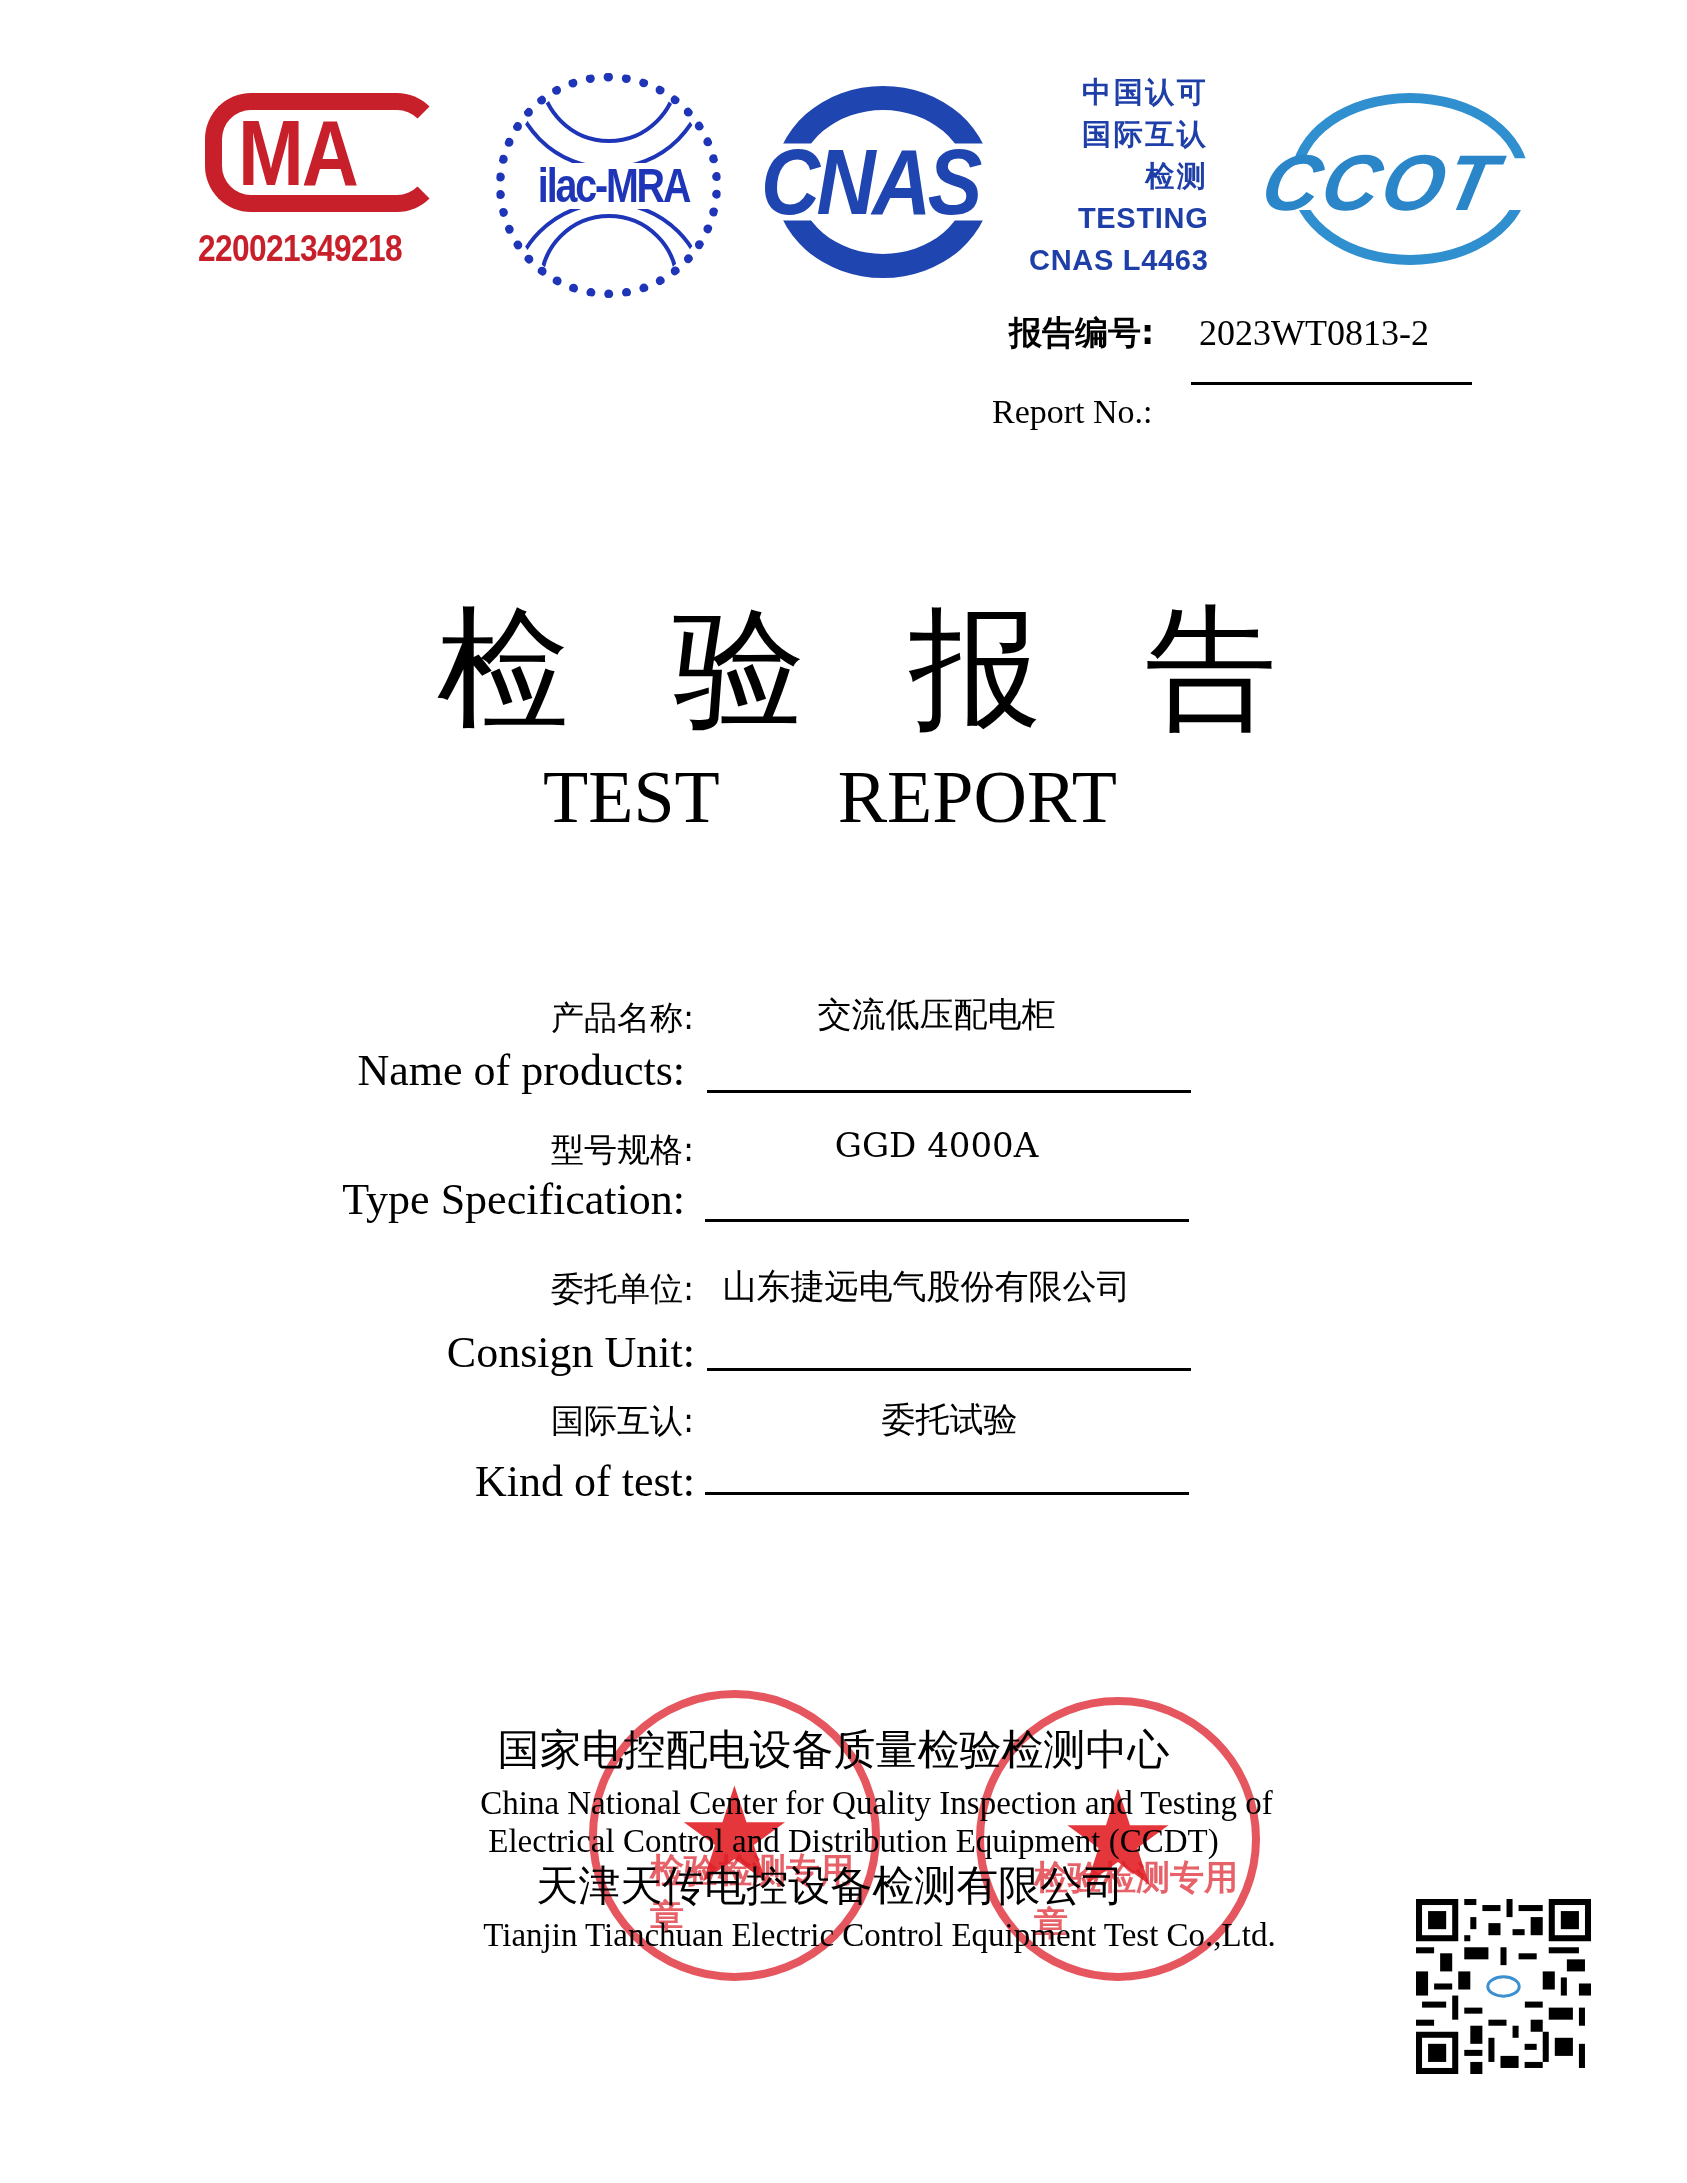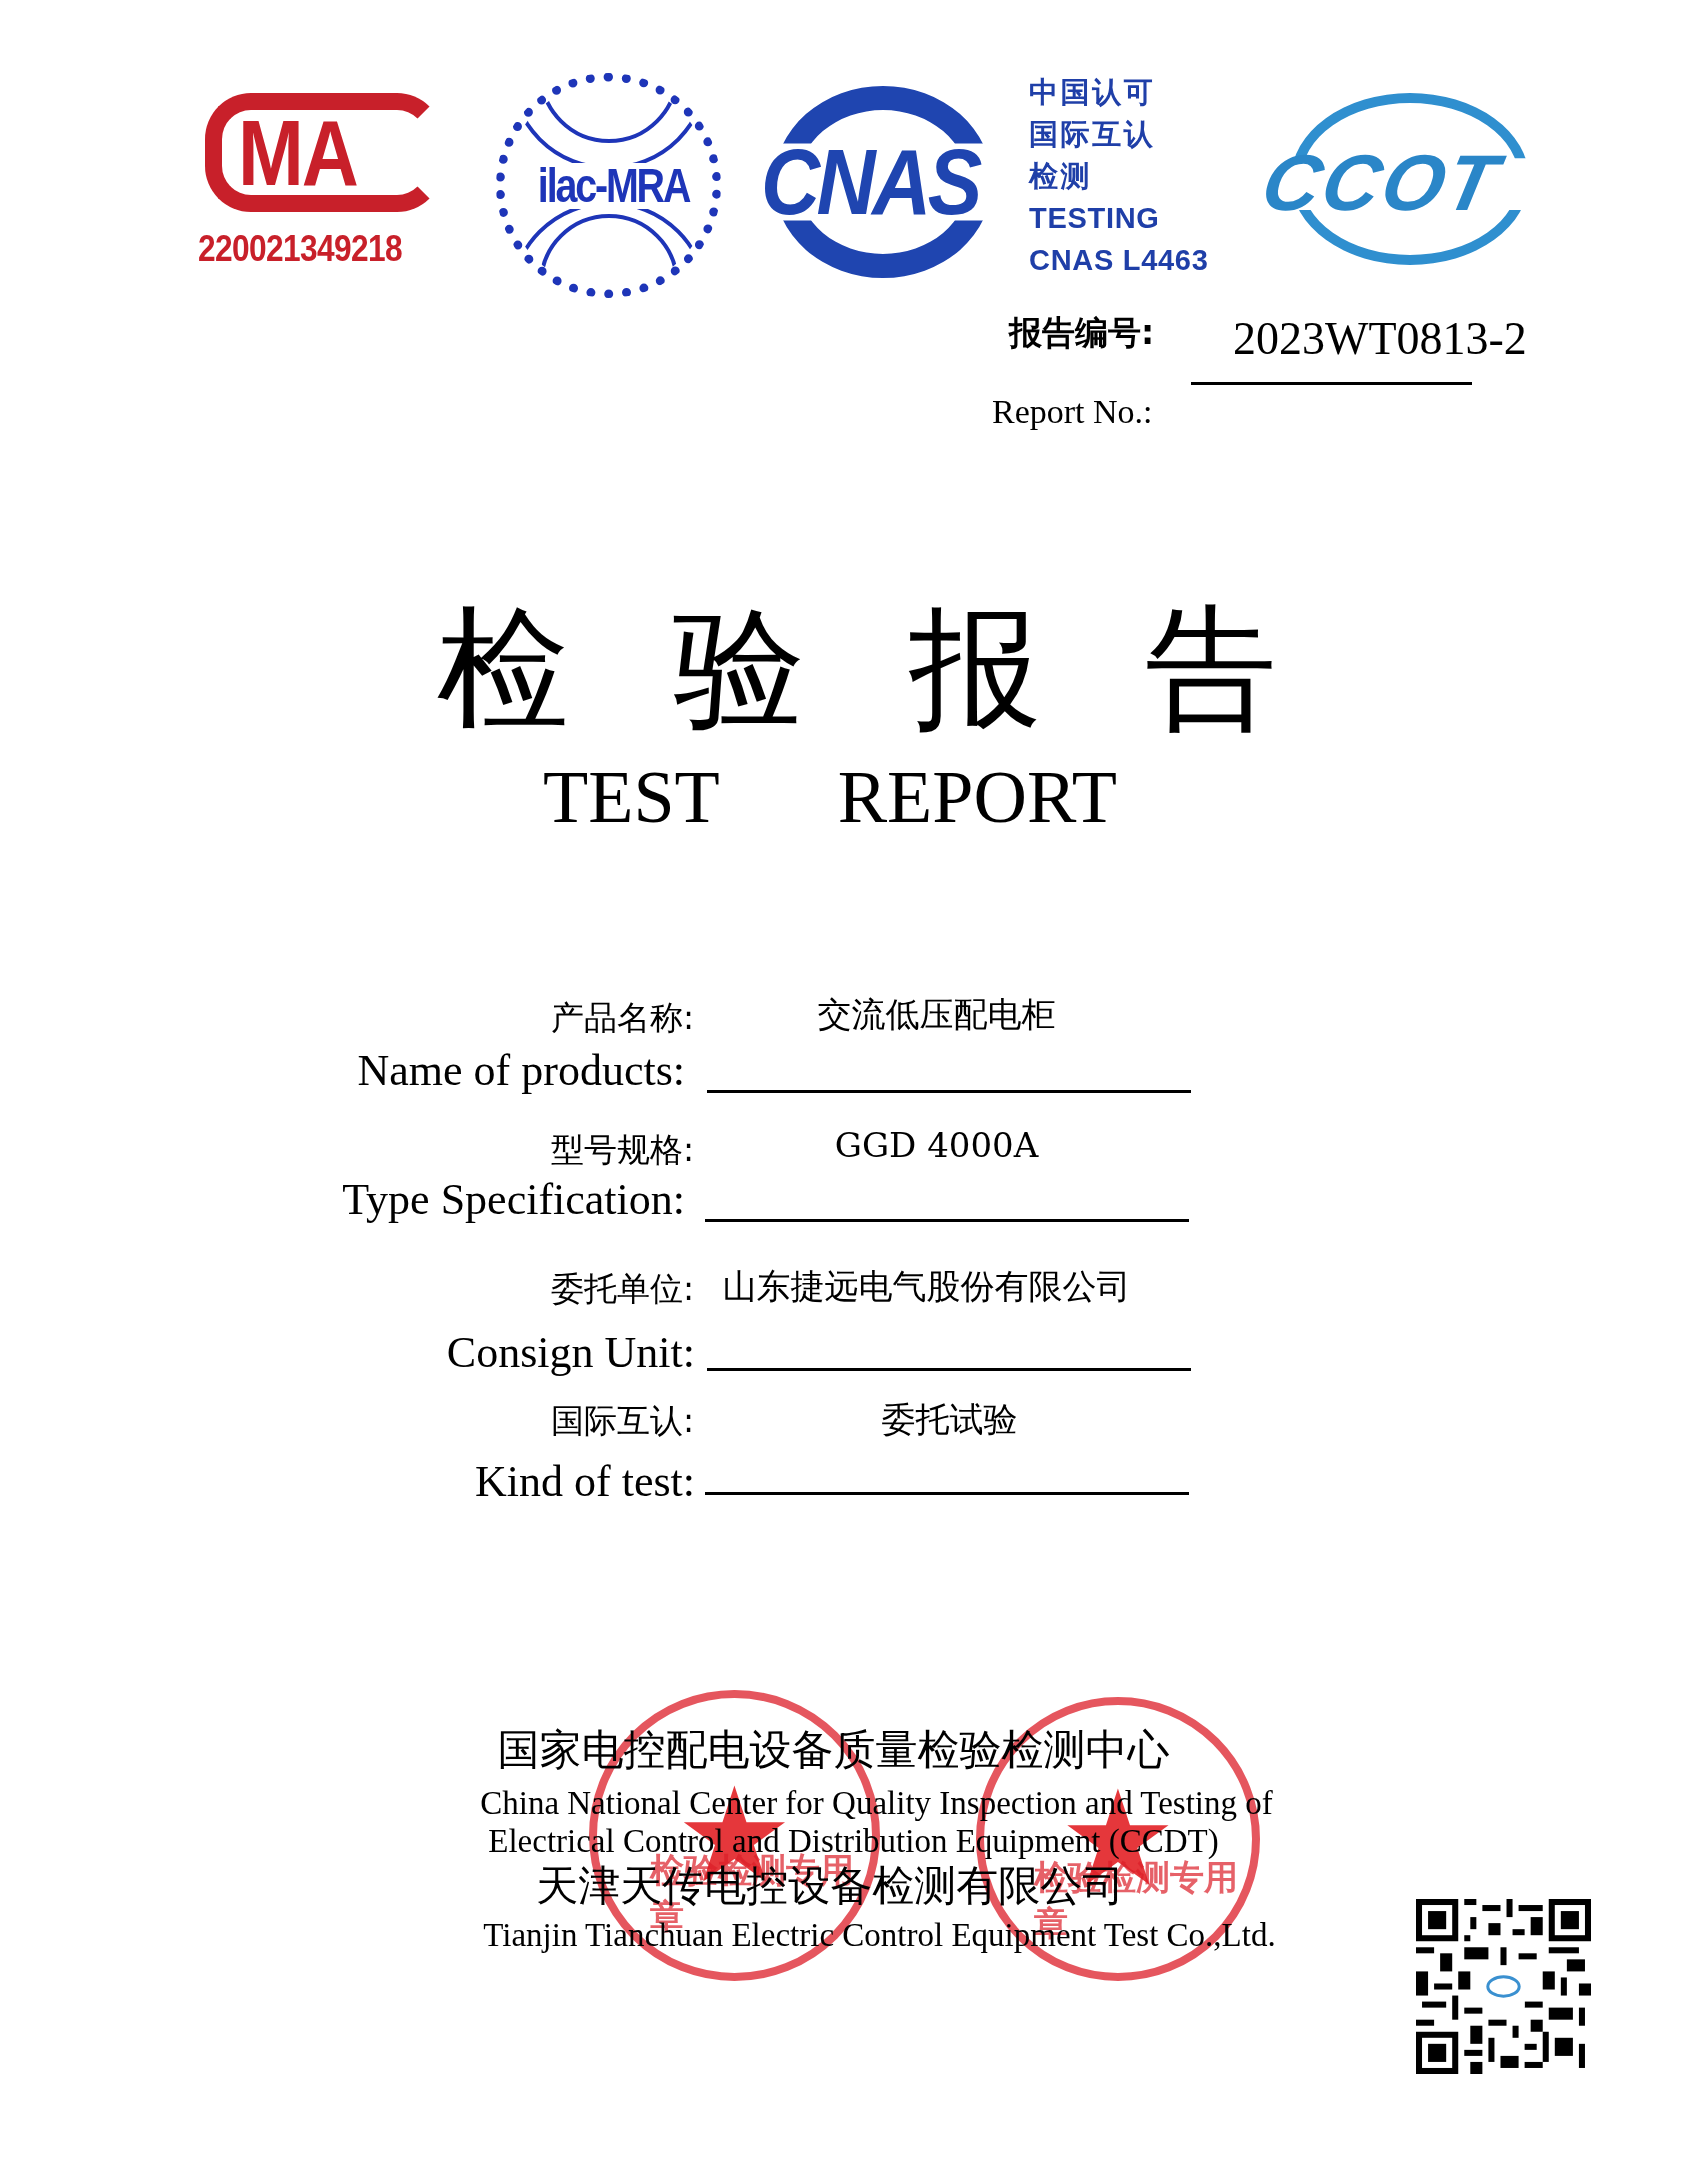--- a/index.html
+++ b/index.html
@@ -10,29 +10,29 @@
   .cma-box { position:absolute; left:6.6px; top:0; width:238px; height:119px; border:17px solid #c8202a; border-right-color:transparent; border-radius:46px; box-sizing:border-box; }
   .cma-box::after { content:""; position:absolute; right:-17px; top:36px; width:17px; height:33px; background:#fff; }
   .cma-text { position:absolute; left:40px; top:16.5px; font-family:"Liberation Sans", sans-serif; font-weight:bold; font-size:93px; line-height:86px; color:#c8202a; letter-spacing:-2.6px; transform:scaleX(0.85); transform-origin:left; }
   .cma-num { left:198px; top:228px; font-family:"Liberation Sans", sans-serif; font-weight:bold; font-size:36px; color:#c8202a; letter-spacing:-0.7px; transform:scaleX(0.88); transform-origin:left; }
   .ilac { left:496px; top:73px; width:225px; height:225px; border-radius:50%; border:9.3px dotted #1e35b8; box-sizing:border-box; overflow:hidden; }
   .ilac-arc { position:absolute; left:50%; border:4px solid #1e35b8; border-radius:50%; transform:translateX(-50%); }
   .ilac-text { position:absolute; left:-4px; top:81px; width:225px; text-align:center; font-family:"Liberation Sans", sans-serif; font-weight:bold; font-size:48px; color:#1e35b8; letter-spacing:-2.6px; transform:scaleX(0.82); background:#fff; line-height:46px; }
   .cnas { left:761px; top:86px; width:251px; height:192px; }
   .cnas-ring { position:absolute; left:13.2px; top:0; width:218px; height:192px; border-radius:50%; border:24px solid #1f45b0; box-sizing:border-box; clip-path: polygon(0 0,100% 0,100% 30%,0 30%,0 70%,100% 70%,100% 100%,0 100%); }
   .cnas-text { position:absolute; left:0; top:53px; font-family:"Liberation Sans", sans-serif; font-weight:bold; font-style:italic; font-size:93px; line-height:86px; color:#1f45b0; letter-spacing:-4px; transform:scaleX(0.88); transform-origin:left; }
-  .cnas-side { left:1029px; top:71px; font-family:"Liberation Sans", sans-serif; font-weight:bold; color:#1f3fa8; }
+  .cnas-side { left:1029px; top:71px; font-family:"Liberation Sans", sans-serif; font-weight:bold; color:#1f3fa8;text-align:right; }
   .cnas-side div { font-size:29px; line-height:42px; letter-spacing:2.6px; }
   .cnas-side .en { font-size:29px; letter-spacing:0.7px; }
   .ccot { left:1264px; top:93px; width:278px; height:172px; }
   .ccot-arc { position:absolute; left:26.5px; top:0; width:238px; height:172px; border-radius:50%; border:10.6px solid #2f8fcf; box-sizing:border-box; clip-path: polygon(0 0,100% 0,100% 38%,0 38%,0 68%,100% 68%,100% 100%,0 100%); }
   .ccot-text { position:absolute; left:0; top:53px; font-family:"Liberation Sans", sans-serif; font-weight:bold; font-style:italic; font-size:79px; line-height:73px; color:#2a86c8; letter-spacing:2.6px; transform:skewX(-12deg); }
   
   .rno-cn { left:1009px; top:311px; font-family:"DejaVu Sans", sans-serif; font-weight:bold; font-size:33px; }
-  .rno-val { left:1199px; top:312px; font-size:46px;margin-left:34px; }
+  .rno-val { left:1199px; top:312px; font-size:36px; }
   .rno-en { left:992px; top:361px; font-size:34px;margin-top:32px; }
   .rno-line { left:1191px; top:382px; width:281px; height:2.6px; background:#000; }
   
   .title-cn { left:437px; top:595px; width:840px; font-family:"DejaVu Sans", sans-serif; font-size:132px; line-height:146px; display:flex; justify-content:space-between; }
   .title-en { left:543px; top:754px; font-size:74px; line-height:86px; display:flex; gap:118px; }
   
   .f-label-cn { font-family:"DejaVu Sans", sans-serif; font-size:33px; text-align:right; width:324px; }
   .f-label-en { font-size:44px; text-align:right; }
   .f-val { font-family:"DejaVu Serif", serif; font-size:34px; text-align:center; width:483px; }
   .f-line { height:3.3px; background:#000; width:484px; }

